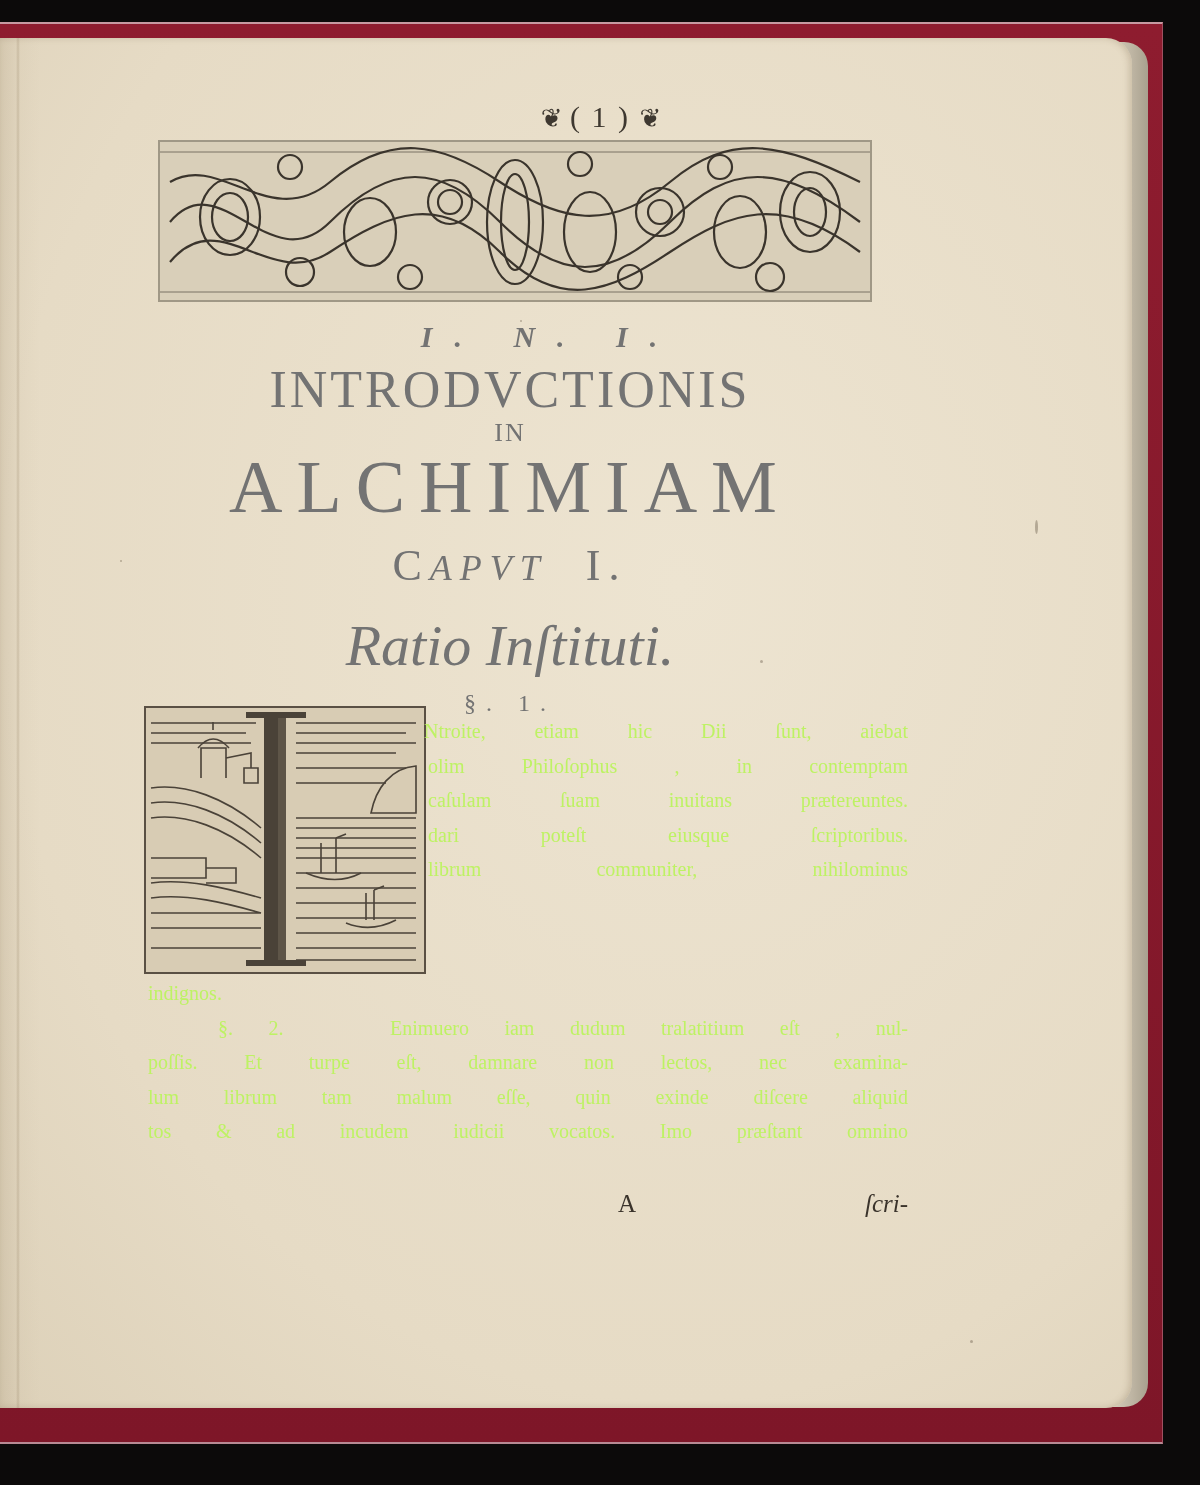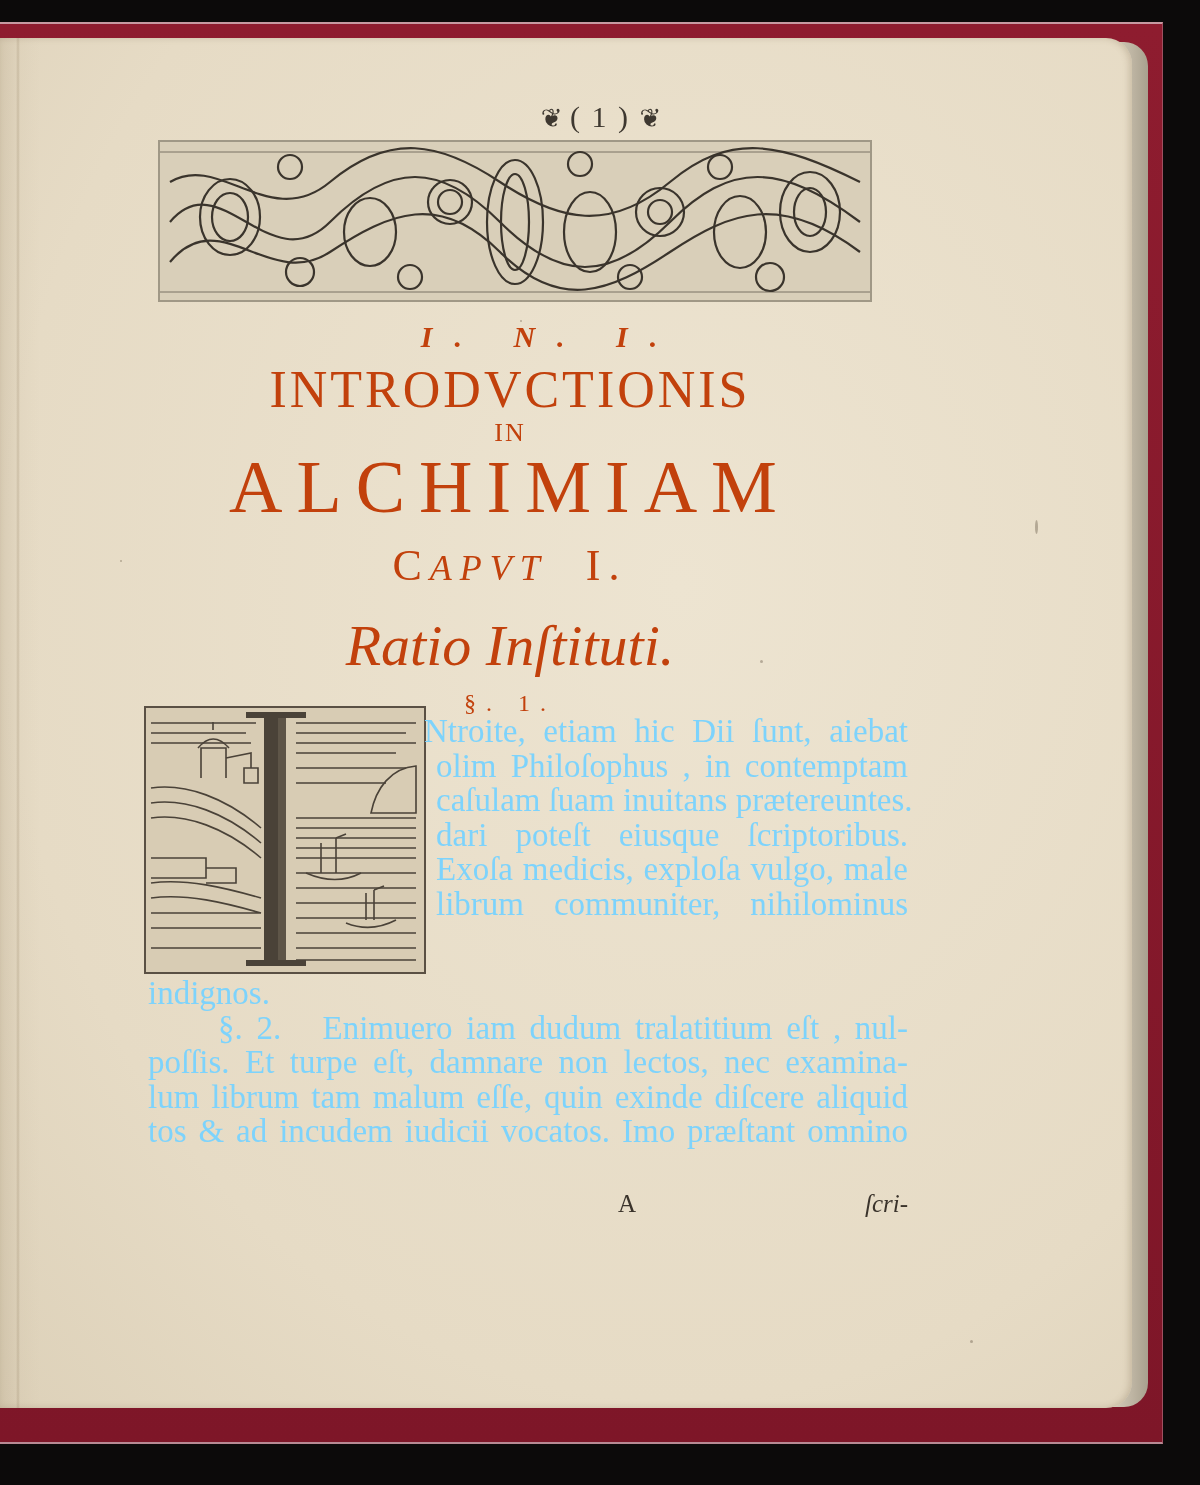--- a/index.html
+++ b/index.html
@@ -32,21 +32,21 @@
       background-image:
         linear-gradient(90deg, rgba(150,130,100,0.18) 0px, rgba(150,130,100,0.05) 18px, transparent 40px),
         radial-gradient(ellipse at 60% 40%, #ede4d1 0%, #e6dbc5 70%, #ddd1b9 100%);
       border-radius:0 26px 26px 0;
       box-shadow: inset -3px 0 6px rgba(120,100,70,0.25);
     }
     .gutter-line {
       position:absolute; left:16px; top:0; width:4px; height:100%;
       background:linear-gradient(90deg,transparent,rgba(140,120,90,0.25),transparent);
     }
-    .ink { color:#c2410c; }
+    .ink { color:#737373; }
 
     .running-head {
       position:absolute; top:100px; left:0; width:1200px; text-align:center;
       font-size:30px; letter-spacing:2px; color:#3e3830;
     }
     .running-head .orn { font-size:26px; letter-spacing:-2px; }
 
     .headpiece {
       position:absolute; left:158px; top:140px; width:710px; height:158px;
       border:2px solid rgba(60,55,45,0.35);
@@ -68,27 +68,27 @@
 
     .initial {
       position:absolute; left:144px; top:706px; width:278px; height:264px;
       background:#d8cdb6;
       border:2px solid #5a5044;
       overflow:hidden;
     }
     .initial svg { width:100%; height:100%; display:block; }
 
     .body-text {
-      position:absolute; font-size:33px; line-height:34.5px; color:#7dd3fc;
+      position:absolute; font-size:20px; line-height:34.5px; color:#bef264;
       white-space:nowrap;
     }
     .line { display:block; text-align:justify; text-align-last:justify; }
 
     .wrap-lines { left:424px; top:714px; width:484px; }
-    .wrap-lines .line:nth-child(n+2) { margin-left:12px; }
+    .wrap-lines .line:nth-child(n+2) { margin-left:4px; }
     .full-lines { left:148px; top:976px; width:760px; }
     .full-lines .noj { text-align:left; text-align-last:left; }
     .full-lines .indent { padding-left:70px;font-family:Liberation Serif, serif; }
 
     .catchwords {
       position:absolute; left:148px; top:1190px; width:760px; height:40px;
       font-size:25px; color:#3b342c;
     }
     .sig-mark { position:absolute; left:470px; top:0; }
     .catchword { position:absolute; right:0; top:0;font-style:italic; }
@@ -182,21 +182,20 @@
     <rect x="100" y="4" width="60" height="6" fill="#4a4238"></rect>
     <rect x="100" y="252" width="60" height="6" fill="#4a4238"></rect>
   </svg>
 </div>
 
 <div class="body-text wrap-lines">
   <span class="line">Ntroite, etiam hic Dii ſunt, aiebat</span>
   <span class="line">olim Philoſophus , in contemptam</span>
   <span class="line">caſulam ſuam inuitans prætereuntes.</span>
   <span class="line">dari poteſt eiusque ſcriptoribus.</span>
-  <span class="line">Exoſa medicis, exploſa vulgo, male</span>
   <span class="line">librum communiter, nihilominus</span>
 </div>
 
 <div class="body-text full-lines">
   <span class="line noj">indignos.</span>
   <span class="line indent"><span>§. 2.</span>&nbsp;&nbsp;&nbsp;<span>Enimuero iam dudum tralatitium eſt , nul-</span></span>
   <span class="line">poſſis.  Et turpe eſt, damnare non lectos, nec examina-</span>
   <span class="line">lum librum tam malum eſſe, quin exinde diſcere aliquid</span>
   <span class="line">tos &amp; ad incudem iudicii vocatos.  Imo præſtant omnino</span>
 </div>

